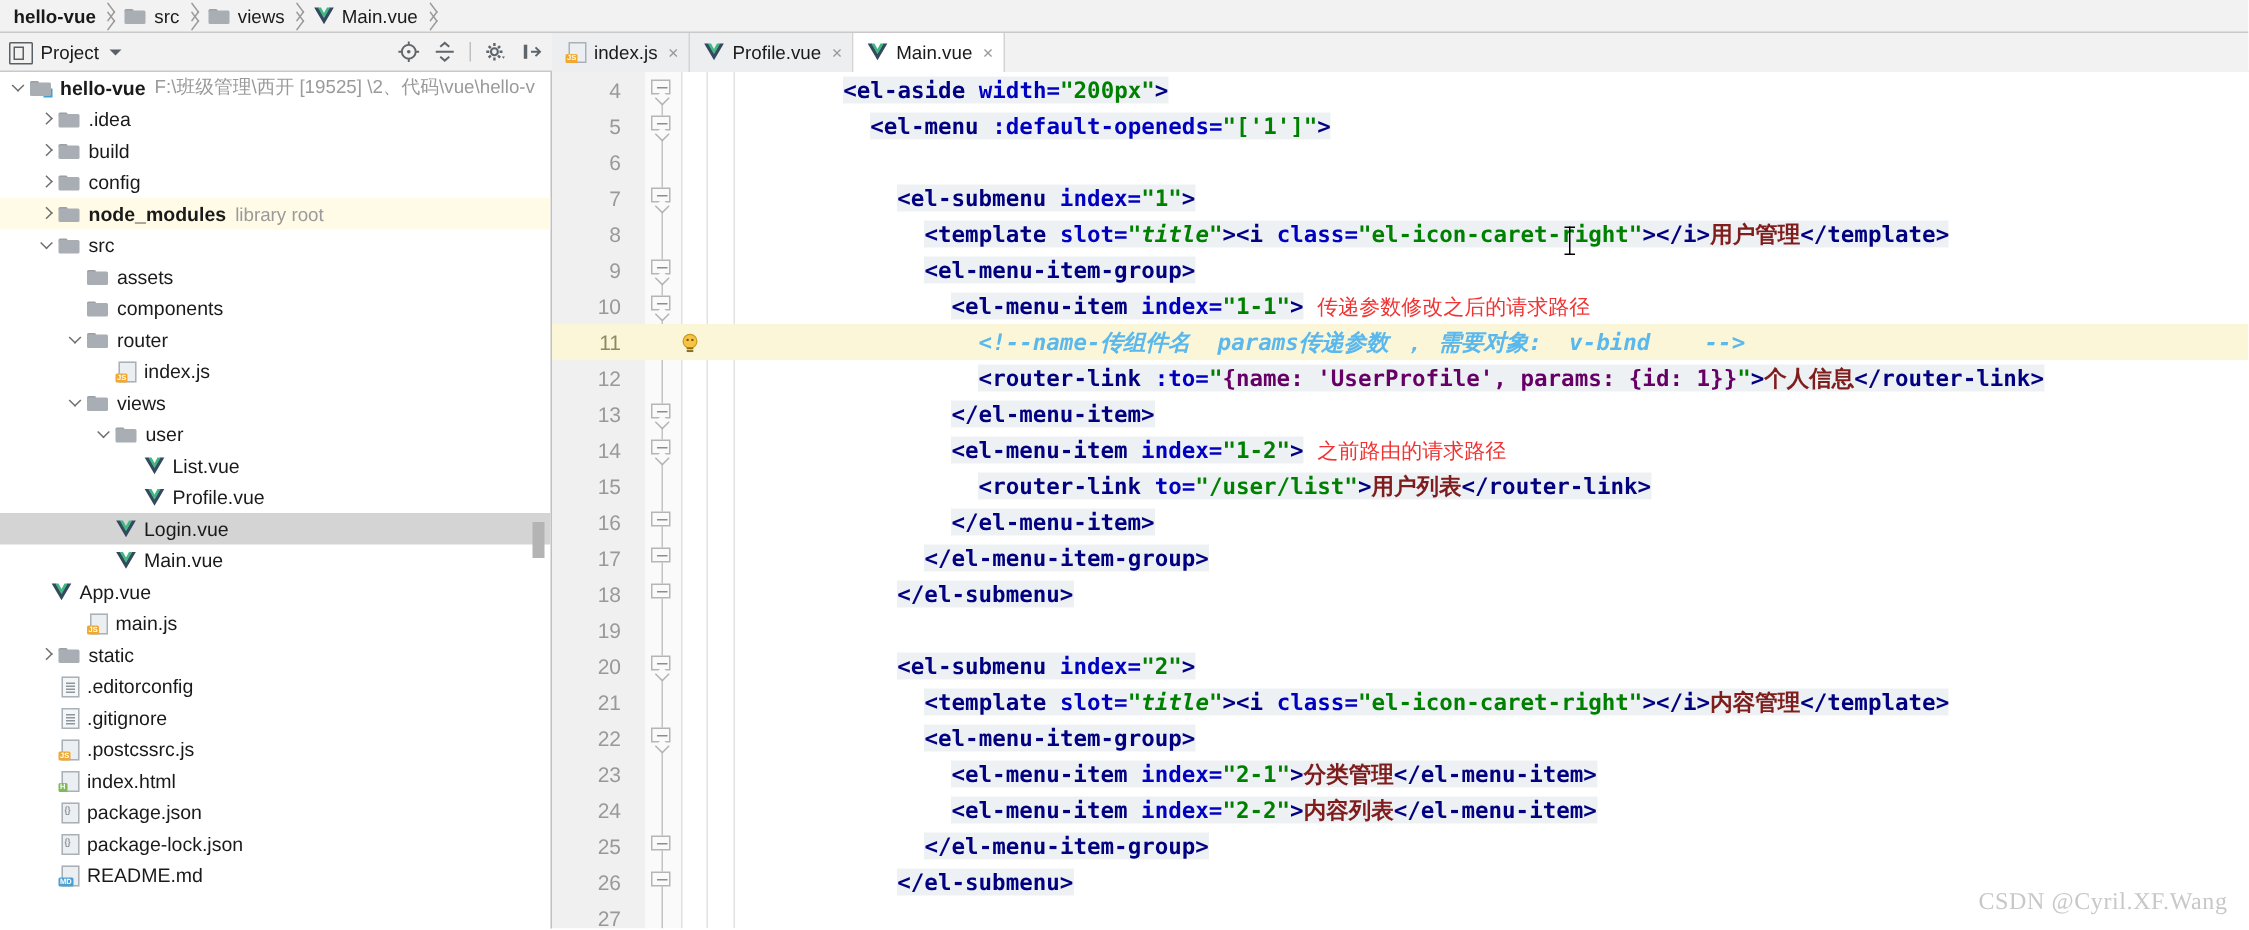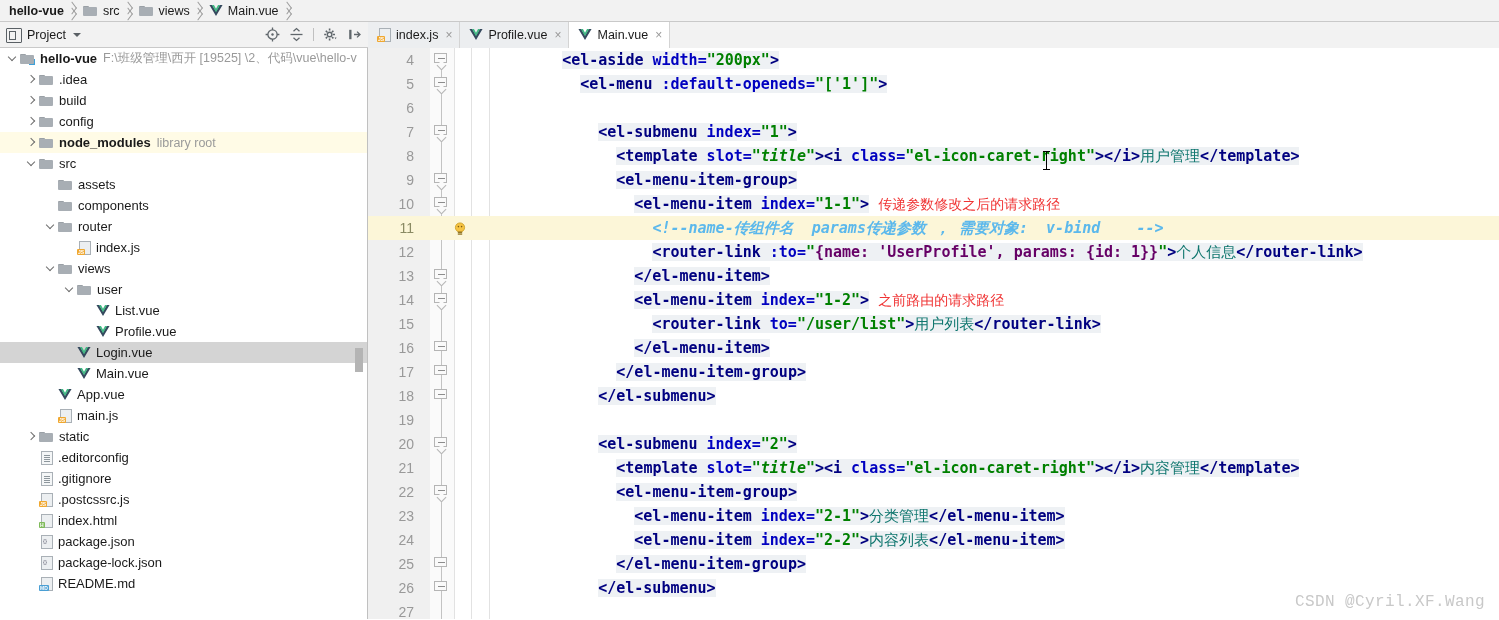--- a/index.html
+++ b/index.html
@@ -310,39 +310,39 @@
   }
 
   
   .t-tag   { color:#000080;margin-top:44px; }          
   .t-attr  { color:#0000c0; }          
   .t-str   { color:#008000; }
   .t-italic{ font-style:italic; }
   .t-purple{ color:#660066; }
   .t-comment { color:#5bb8ec; font-style:italic; font-weight:bold; }
   .t-annot { color:#f03434; font-weight:normal; font-family:"Liberation Sans", sans-serif; font-size:14px;}
-  .t-cn    { color:#0f766e; font-family:"DejaVu Sans", sans-serif; font-weight:normal;}
+  .t-cn    { color:#7f1d1d; font-family:"DejaVu Sans", sans-serif; font-weight:bold;}
   .hl-tok  { background:#eef1f4; }
 
   
   #text-caret {
     position:absolute; left:678px; top:103px;
     width:1px; height:19px; background:#000;
   }
   #text-caret::before, #text-caret::after {
     content:""; position:absolute; left:-3px; width:7px; height:1px; background:#000;
   }
   #text-caret::before { top:0; }
   #text-caret::after  { bottom:0; }
 
   
   #watermark {
     position:absolute; right:14px; bottom:8px;
     color:#c8c8c8; font-size:16px;
-    font-family:Liberation Mono, monospace;
+    font-family:Liberation Serif, serif;
     letter-spacing:0.4px;
     pointer-events:none;
   }
 </style>
 </head>
 <body>
 
 <div id="breadcrumb-bar">
     <span class="crumb bold">
       <span>hello-vue</span>
@@ -548,21 +548,21 @@
         <div class="tree-row" style="padding-left:63px">
           <span class="arrow"></span>
           <span class="ico-vue">
             <svg width="14" height="13" viewBox="0 0 16 14">
               <path d="M0.5 0.8h3.2L8 8.2l4.3-7.4h3.2L8 13.4z" fill="#35495e"></path>
               <path d="M3.3 0.8h2.4L8 4.9l2.3-4.1h2.4L8 8.9z" fill="#41b883"></path>
             </svg>
           </span>
           <span class="tree-label">Main.vue</span>
         </div>
-        <div class="tree-row" style="padding-left:44px">
+        <div class="tree-row" style="padding-left:20px">
           <span class="arrow"></span>
           <span class="ico-vue">
             <svg width="14" height="13" viewBox="0 0 16 14">
               <path d="M0.5 0.8h3.2L8 8.2l4.3-7.4h3.2L8 13.4z" fill="#35495e"></path>
               <path d="M3.3 0.8h2.4L8 4.9l2.3-4.1h2.4L8 8.9z" fill="#41b883"></path>
             </svg>
           </span>
           <span class="tree-label">App.vue</span>
         </div>
         <div class="tree-row" style="padding-left:44px">

